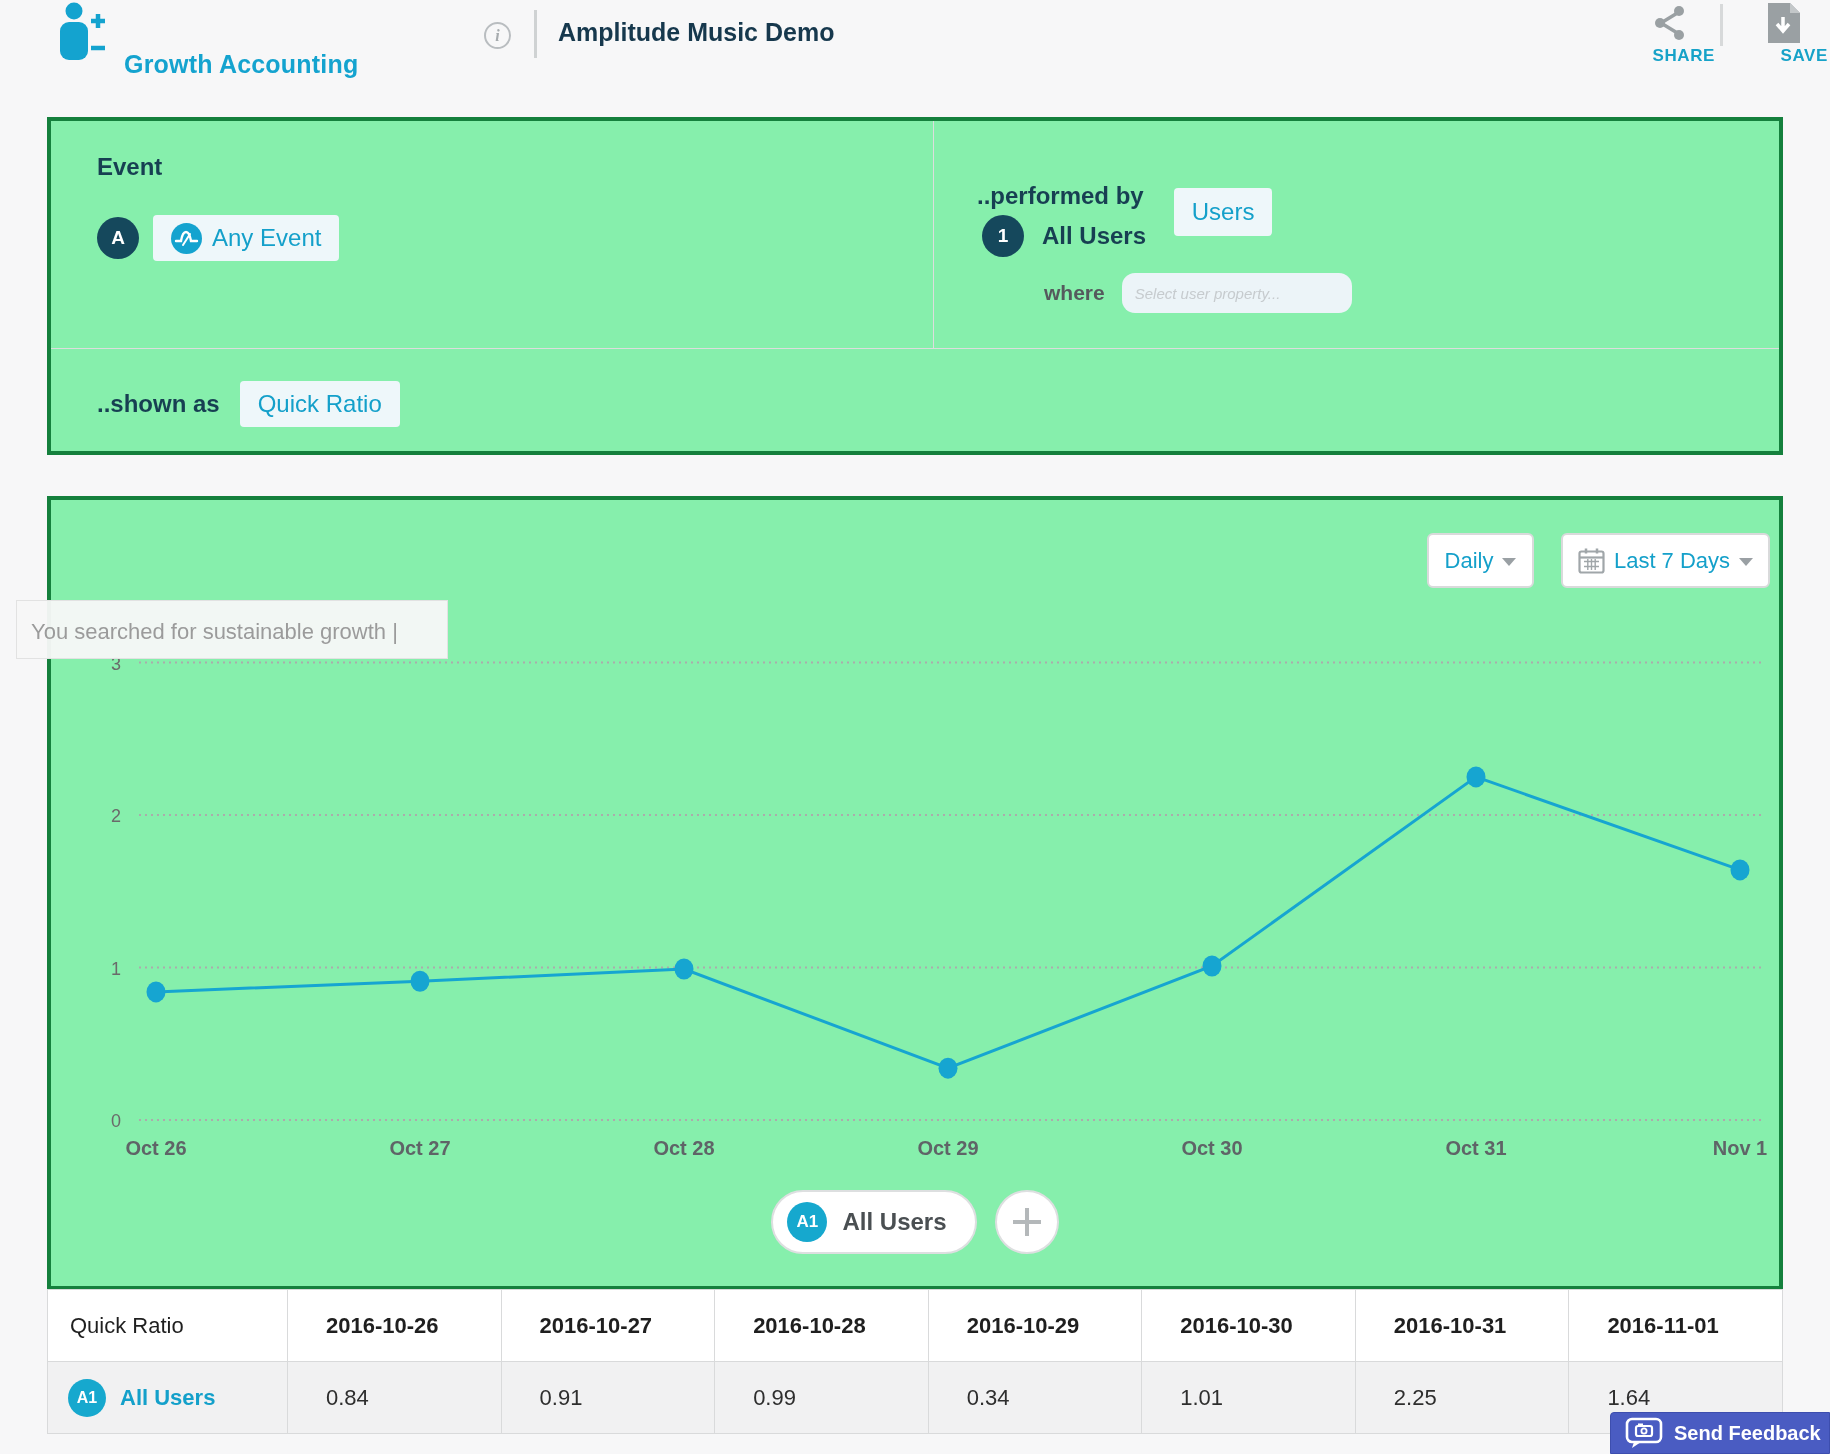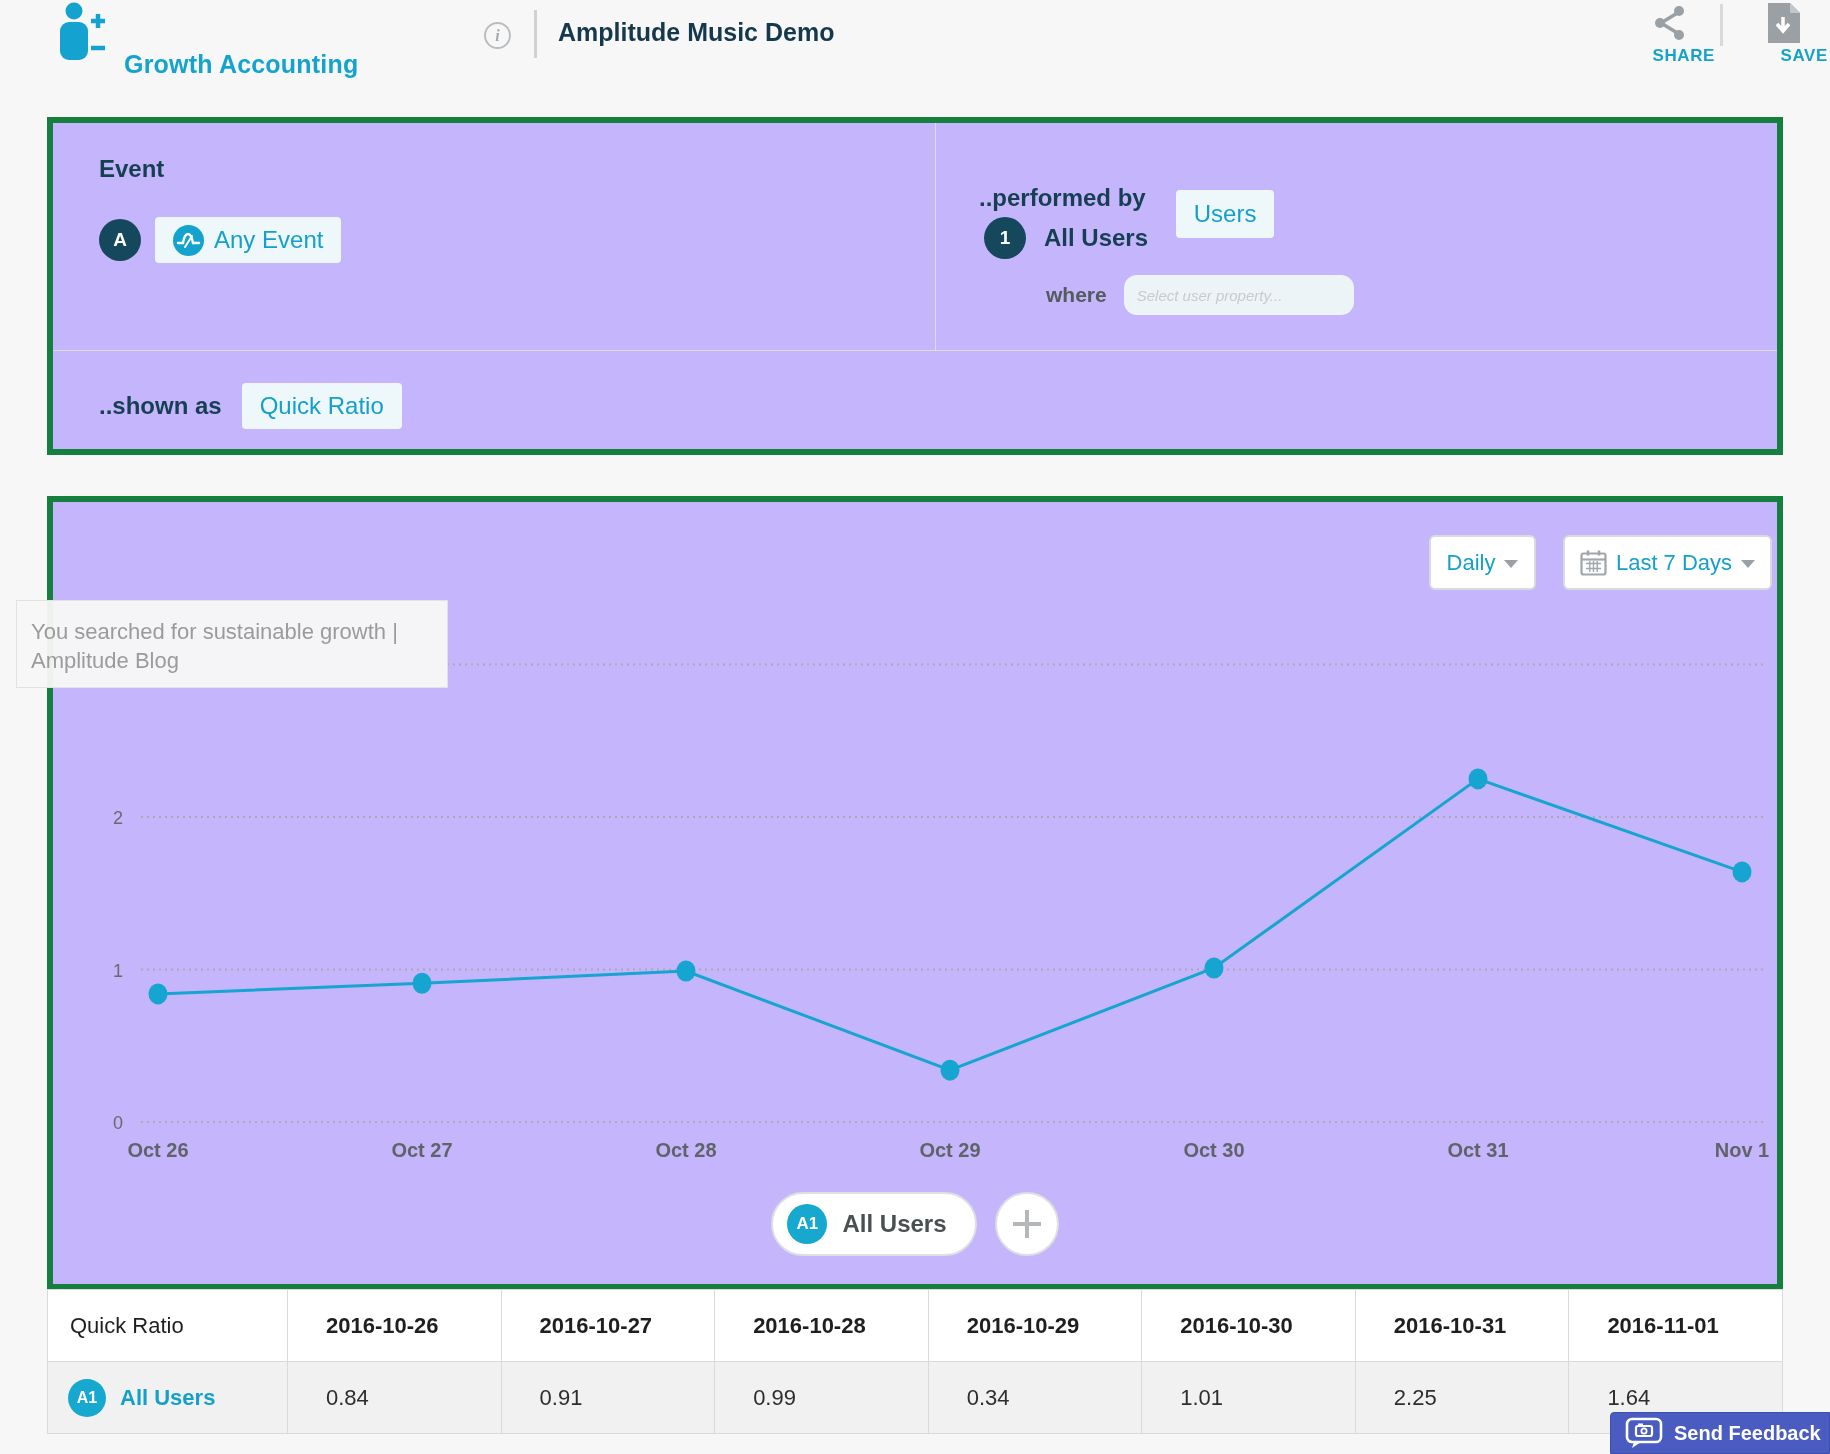--- a/index.html
+++ b/index.html
@@ -14,21 +14,21 @@
   .title-divider { position:absolute; left:534px; top:10px; width:3px; height:48px; background:#cfd2d3; }
   .doc-title { position:absolute; left:558px; top:18px; font-size:25px; font-weight:600; color:#16384d; }
   .hdr-action { position:absolute; top:0; width:90px; text-align:right; cursor:pointer; }
   .hdr-action .ic { height:46px; display:flex; align-items:center; justify-content:center; }
   .hdr-action .lbl { font-size:17px; font-weight:bold; color:#16a2c8; letter-spacing:0.6px; }
   .share-action { left:1625px; }
   .save-action { left:1738px; }
   .hdr-divider { position:absolute; left:1720px; top:4px; width:3px; height:42px; background:#d7d9da; }
 
   
-  .card { position:absolute; background:#c4b5fd; border:6px solid #15803d;padding-left:7px; }
+  .card { position:absolute; background:#86efac; border:4px solid #15803d;padding-left:7px; }
   .query-card { left:47px; top:117px; width:1736px; height:338px; }
   .chart-card { left:47px; top:496px; width:1736px; height:794px; }
 
   .q-vdivider { position:absolute; left:882px; top:0; width:1px; height:227px; background:#dcdddd; }
   .q-hdivider { position:absolute; left:0; top:227px; width:100%; height:1px; background:#dcdddd; }
 
   .sec-label { font-size:24px; font-weight:bold; color:#173f52; }
   .event-label { position:absolute; left:46px; top:32px; }
   .badge-dark { width:42px; height:42px; border-radius:50%; background:#15485c; color:#fff; font-size:19px; font-weight:bold; display:flex; align-items:center; justify-content:center; }
   .event-row { position:absolute; left:46px; top:94px; display:flex; align-items:center; gap:14px; }
@@ -214,21 +214,20 @@
       <span class="legend-label">All Users</span>
     </div>
     <div class="add-series-btn">
       <span class="plus-glyph"></span>
     </div>
   </div>
 </div>
 
 <div class="search-tooltip">
   <div>You searched for sustainable growth |</div>
-  <div>Amplitude Blog</div>
 </div>
 
 <table class="data-table">
   <colgroup id="table-cols">
       <col style="width: 240px;">
       <col style="width: auto;">
       <col style="width: auto;">
       <col style="width: auto;">
       <col style="width: auto;">
       <col style="width: auto;">

